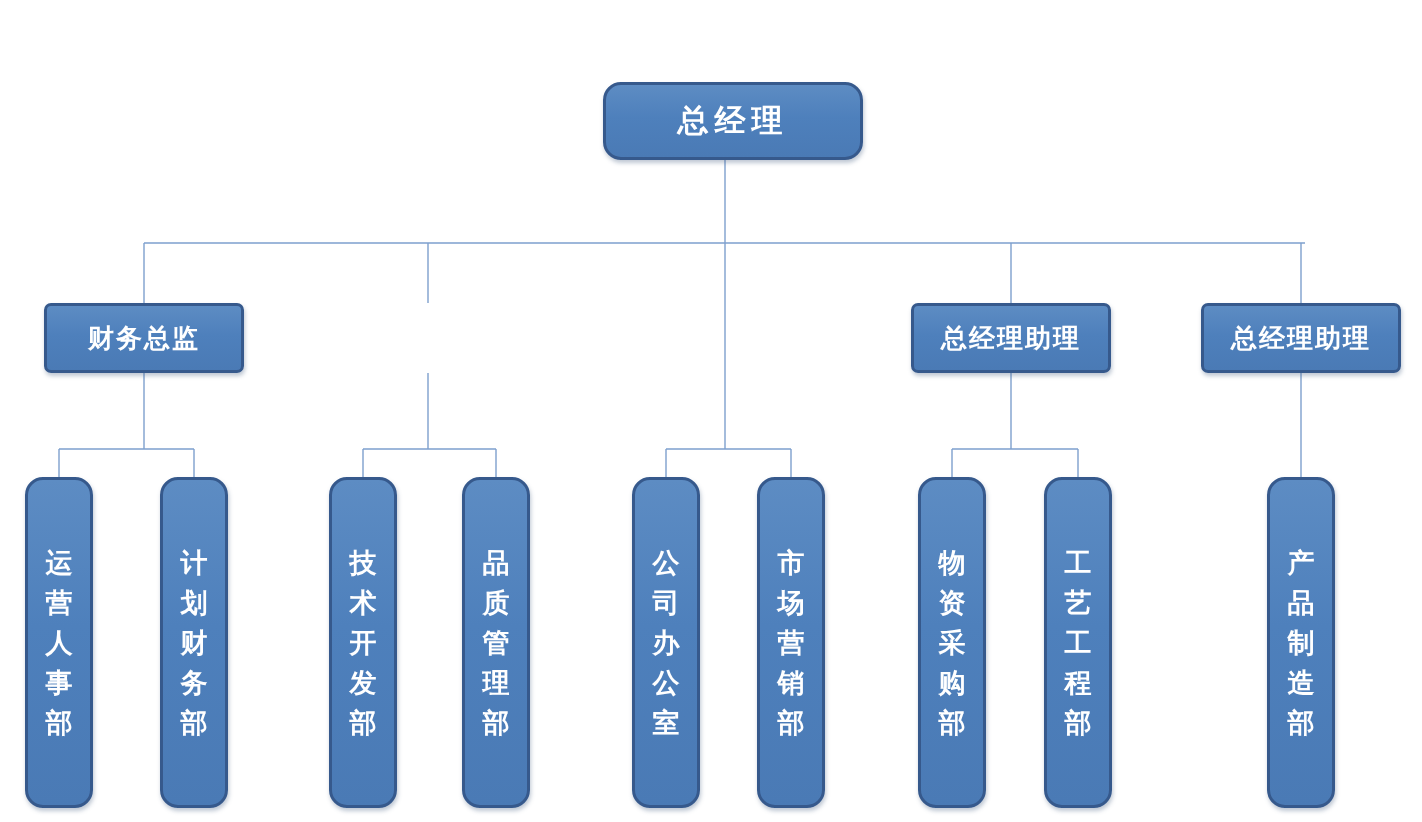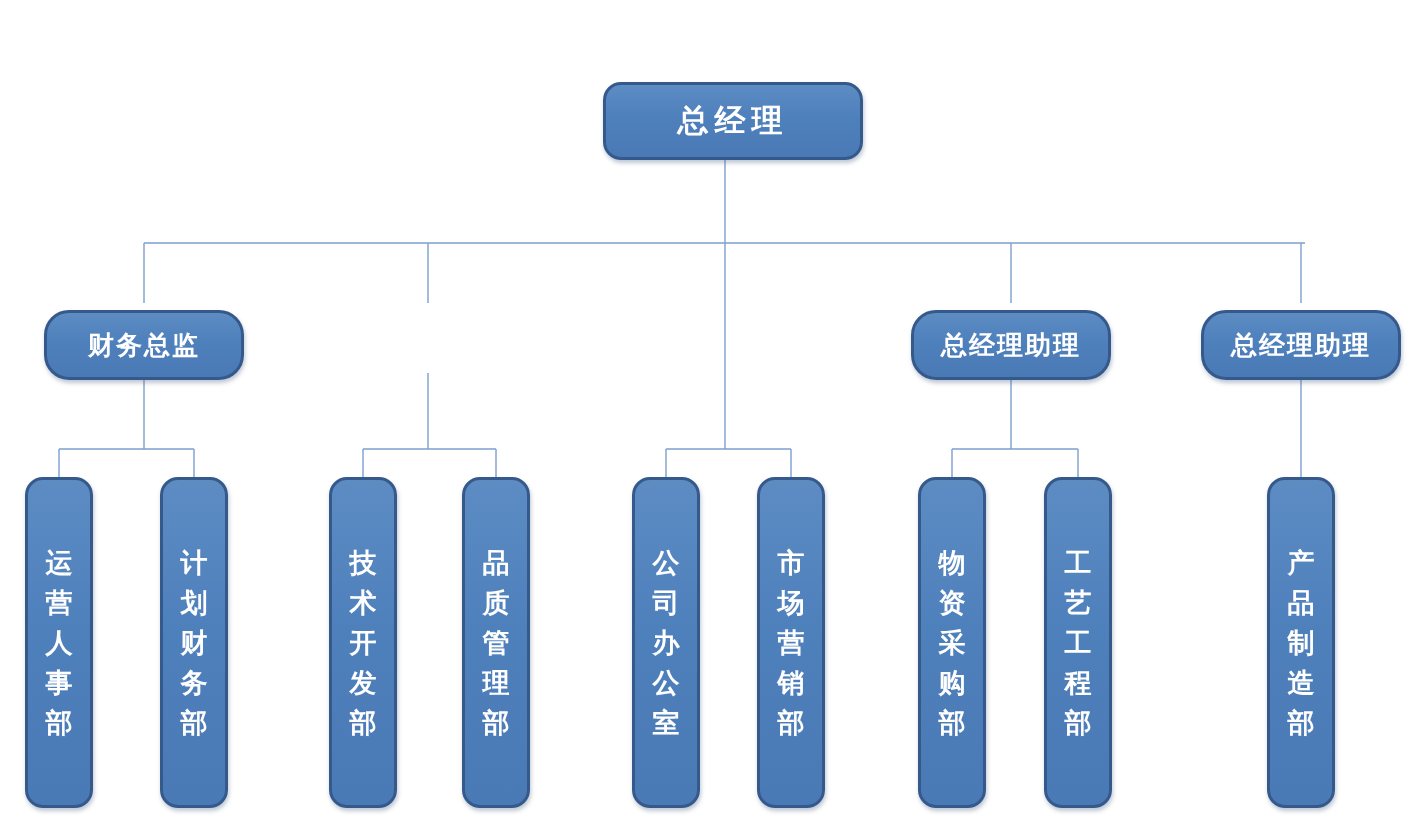--- a/index.html
+++ b/index.html
@@ -35,24 +35,23 @@
     left: 595px; top: 82px;
     width: 260px; height: 78px;
     border-radius: 18px;
     font-size: 31px;
     letter-spacing: 6px;
     margin-left: 8px;
   }
   .mgr-node {
     top: 303px;
     width: 200px; height: 70px;
-    border-radius: 25px;
+    border-radius: 7px;
     font-size: 26px;
     letter-spacing: 2px;
-    margin-top: 7px;
   }
   .mgr-finance   { left: 44px;   }
   .mgr-deputy    { left: 328px;  }
   .mgr-assist1   { left: 911px;  }
   .mgr-assist2   { left: 1201px; }
   .dept-node {
     top: 477px;
     width: 68px; height: 331px;
     border-radius: 18px;
     font-size: 27px;

